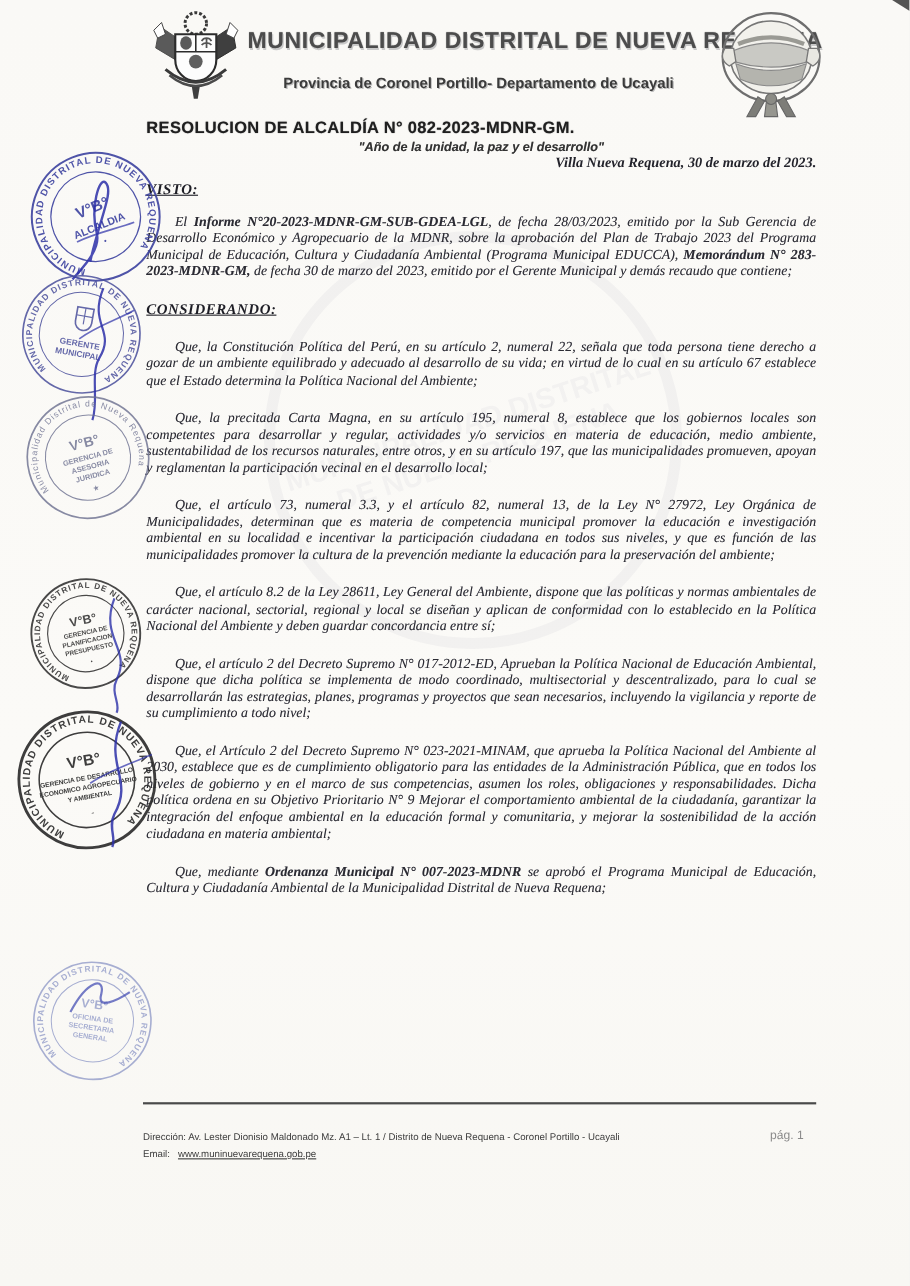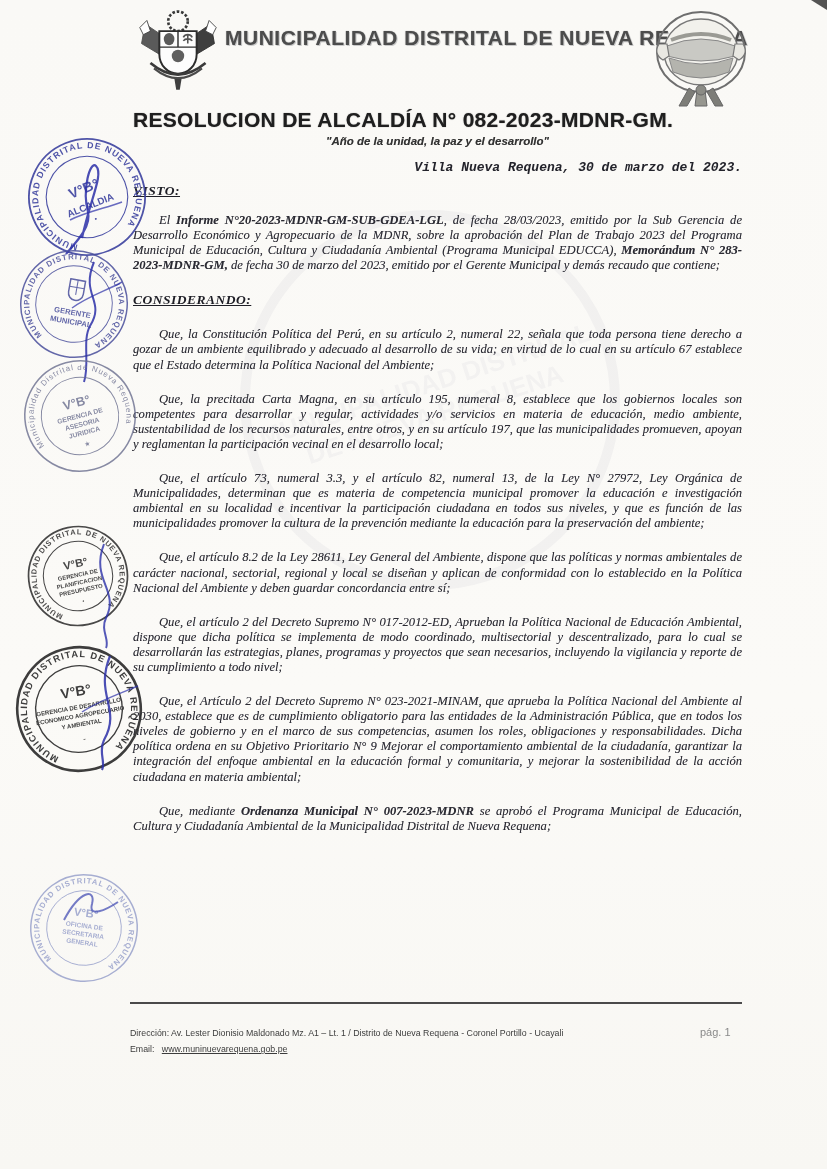--- a/index.html
+++ b/index.html
@@ -23,31 +23,31 @@
   }
   .muni-sub{
     margin-top:18px;font-family:"Liberation Sans",sans-serif;font-weight:bold;
     font-size:13.5px;color:#3b3b3b;text-shadow:1px 1px 0 #bdbdbd;white-space:nowrap;
   }
   .emblem-left{position:absolute;left:138px;top:0;width:80px;height:95px;}
   .emblem-right{position:absolute;left:645px;top:2px;width:112px;height:100px;}
   
   .doc{position:absolute;left:133px;top:108px;width:609px;}
   .res-title{
-    font-family:"Liberation Sans",sans-serif;font-weight:bold;font-size:21px;
+    font-family:"Liberation Sans",sans-serif;font-weight:bold;font-size:15px;
     color:#1f1f1f;letter-spacing:.3px;text-shadow:0 0 1px rgba(0,0,0,.55);
   }
   .motto{
     margin-top:3px;text-align:center;font-family:"Liberation Sans",sans-serif;
     font-style:italic;font-weight:bold;font-size:11.5px;color:#333;
     text-shadow:0 0 .5px rgba(0,0,0,.4);
   }
   .dateline{
-    margin-top:13px;text-align:right;font-weight:bold;font-style:italic;
-    font-size:13px;color:#23232b;font-family:Liberation Mono, monospace;
+    text-align:right;font-weight:bold;font-style:italic;
+    font-size:13px;color:#23232b;
   }
   .sec-head{
     margin-top:8px;font-weight:bold;font-style:italic;font-size:13.5px;
     text-decoration:underline;color:#1e1e26;letter-spacing:.5px;
   }
   .para{
     margin:0;margin-top:14px;text-align:justify;text-indent:26px;
     font-style:italic;font-size:12.6px;line-height:15.1px;color:#2b2b33;
     text-shadow:0 0 .4px rgba(40,40,60,.35);
   }
@@ -107,20 +107,21 @@
         <ellipse cx="35" cy="35" rx="6" ry="7" fill="#5a5a5a"></ellipse>
         <path d="M56,30 v10 m-5,-7 c2,-4 8,-4 10,0 m-10,4 c2,-3 8,-3 10,0" stroke="#555" stroke-width="1.8" fill="none"></path>
         <circle cx="45" cy="54" r="7" fill="#5f5f5f"></circle>
         <path d="M14,62 q31,26 62,0" fill="none" stroke="#3a3a3a" stroke-width="3"></path>
         <path d="M18,68 q27,22 54,0" fill="none" stroke="#4a4a4a" stroke-width="2.4"></path>
         <path d="M41,80 h8 l-2,12 h-4 z" fill="#3f3f3f"></path>
       </svg>
     </div>
     <div class="hdr-center">
       <div class="muni-title">MUNICIPALIDAD DISTRITAL DE NUEVA REQUENA</div>
+      <div class="muni-sub">Provincia de Coronel Portillo- Departamento de Ucayali</div>
     </div>
     <div class="emblem-right">
       <svg viewBox="0 0 112 100">
         <ellipse cx="56" cy="42" rx="44" ry="40" fill="none" stroke="#6e6e6e" stroke-width="2"></ellipse>
         <ellipse cx="56" cy="42" rx="37" ry="33" fill="#f2f1ec" stroke="#777" stroke-width="1.4"></ellipse>
         <path d="M22,36 q34,-14 68,0 l0,10 q-34,10 -68,0 z" fill="#c9c9c4" stroke="#888" stroke-width="1"></path>
         <path d="M24,48 q32,12 64,0 l-4,14 q-28,12 -56,0 z" fill="#b4b4ae" stroke="#888" stroke-width="1"></path>
         <path d="M26,30 q30,-12 60,0" fill="none" stroke="#9a9a94" stroke-width="4"></path>
         <path d="M14,34 q-6,10 4,16 l6,-4 -2,-12 z" fill="#e9e8e2" stroke="#777" stroke-width="1.2"></path>
         <path d="M98,34 q6,10 -4,16 l-6,-4 2,-12 z" fill="#e9e8e2" stroke="#777" stroke-width="1.2"></path>

